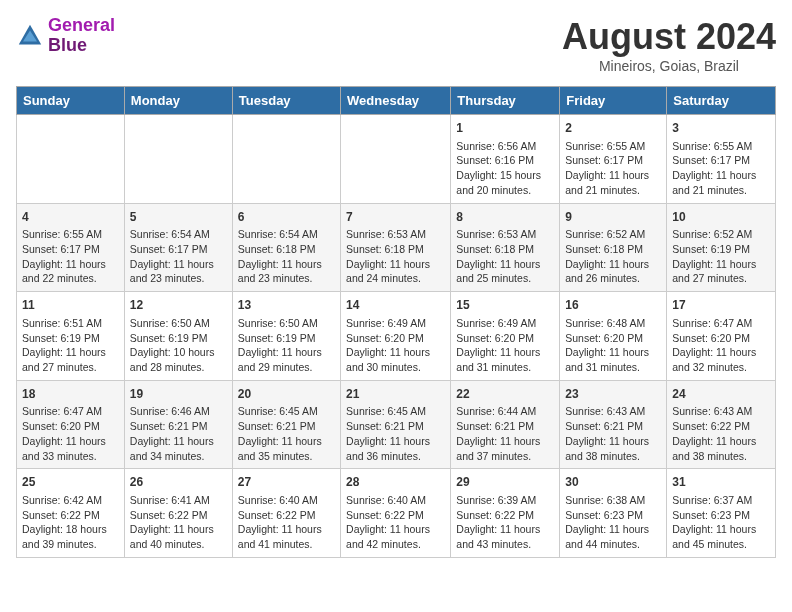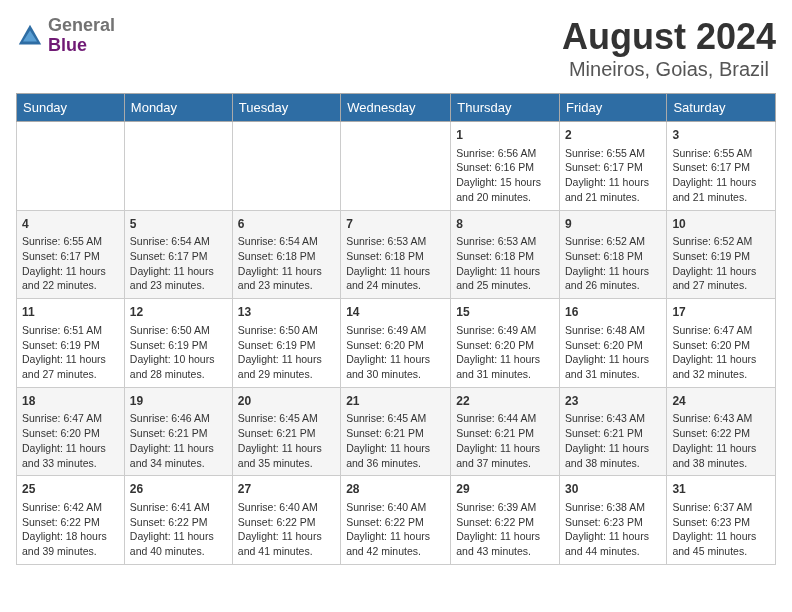--- a/index.html
+++ b/index.html
@@ -19,48 +19,48 @@
     .logo {
       display: flex;
       align-items: center;
       gap: 4px;
     }
     .logo-text {
       font-size: 18px;
       font-weight: bold;
       line-height: 1.1;
     }
-    .logo-general { color: #737373; }
+    .logo-general { color: #a21caf; }
     .logo-blue { color: #701a75; }
     .logo-icon {
       width: 28px;
       height: 28px;
     }
     .title-block { text-align: center; }
     .main-title {
       font-size: 36px;
       font-weight: bold;
       color: #333;
     }
     .subtitle {
-      font-size: 20px;
+      font-size: 14px;
       color: #555;
     }
     table {
       width: 100%;
       border-collapse: collapse;
       font-size: 11px;
     }
     thead tr th {
       background-color: #2e6da4;
       color: #fff;
       text-align: left;
       padding: 6px 6px;
       font-size: 13px;
-      font-weight: normal;
+      font-weight: bold;
       border: 1px solid #aaa;
     }
     tbody tr td {
       vertical-align: top;
       padding: 5px 5px;
       border: 1px solid #ccc;
       color: #333;
       line-height: 1.4;
       background: #fff;
       min-height: 80px;

